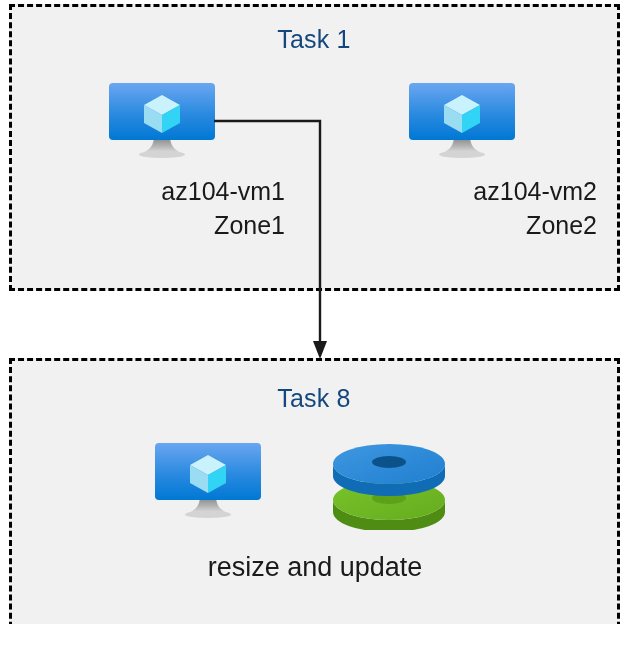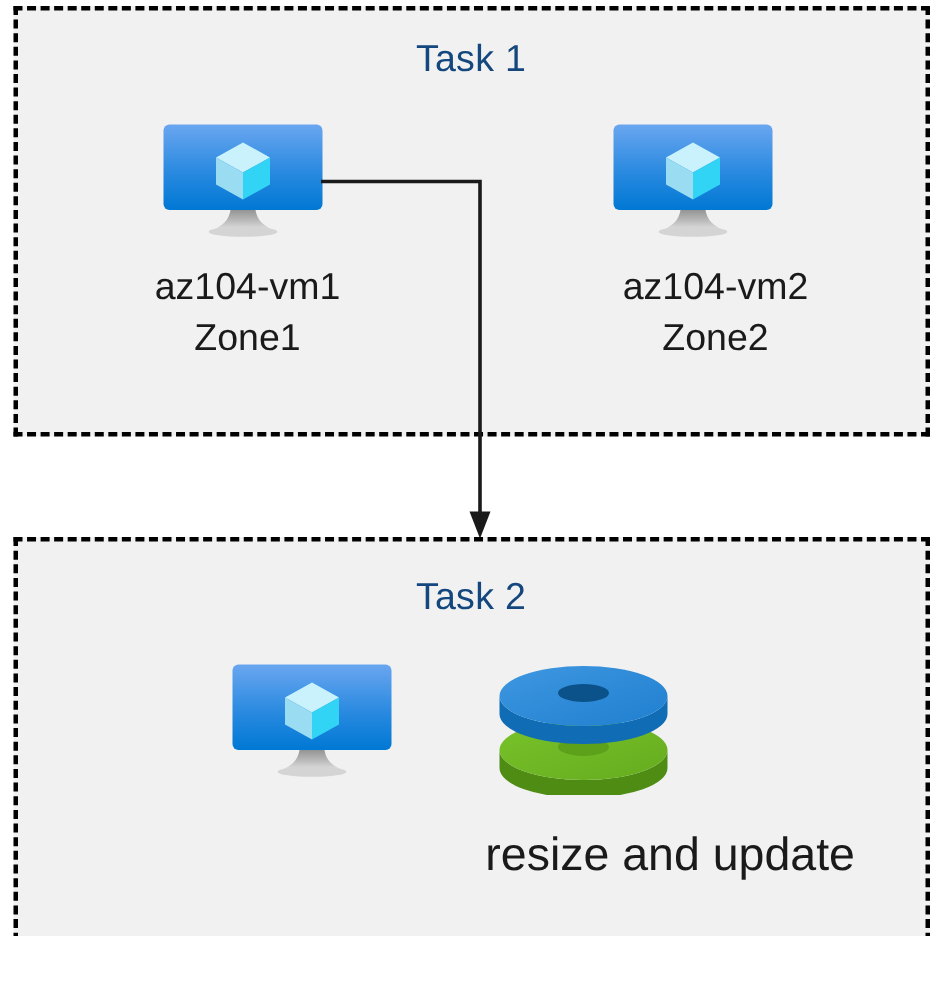--- a/index.html
+++ b/index.html
@@ -42,38 +42,38 @@
     letter-spacing: 0.2px;
     line-height: 1;
     user-select: none;
   }
   #task1-title { top: 27px; }
   #task2-title { top: 386px; }
 
   
   .node-label {
     position: absolute;
-    text-align: center;
+    text-align: right;
     color: #1a1a1a;
     font-size: 25px;
     font-family: "Liberation Sans", sans-serif;
     line-height: 1.35;
     white-space: pre-line;
     user-select: none;
   }
   #vm1-label { left: 45px;  top: 175px; width: 240px; }
   #vm2-label { left: 357px; top: 175px; width: 240px; }
   #task2-caption {
     position: absolute;
     left: 60px;
     top: 552px;
     width: 510px;
-    text-align: right;
+    text-align: center;
     color: #1a1a1a;
-    font-size: 31px;
+    font-size: 27px;
     font-family: "Liberation Sans", sans-serif;
     user-select: none;
   }
 
   
   .icon {
     position: absolute;
   }
   #vm1-icon { left: 106px; top: 80px; width: 112px; height: 90px; }
   #vm2-icon { left: 406px; top: 80px; width: 112px; height: 90px; }
@@ -144,21 +144,21 @@
   </div>
   <div class="node-label" id="vm2-label">az104-vm2
 Zone2</div>
 
   <svg id="connector" aria-hidden="true">
     <path d="M214 121 L320 121 L320 348" fill="none" stroke="#1a1a1a" stroke-width="2.4"></path>
     <polygon points="320,359 313,341 327,341" fill="#1a1a1a"></polygon>
   </svg>
 
   <div class="task-box" id="task2-box"></div>
-  <div class="task-title" id="task2-title">Task 2</div>
+  <div class="task-title" id="task2-title">Task 8</div>
 
   <div class="icon" id="vm3-icon">
     <svg viewBox="0 0 112 90" width="112" height="90" aria-hidden="true">
       <defs>
         <linearGradient id="scr3" x1="0" y1="0" x2="0" y2="1">
           <stop offset="0%" stop-color="#6aa6f0"></stop>
           <stop offset="55%" stop-color="#2a8ae0"></stop>
           <stop offset="100%" stop-color="#0078d4"></stop>
         </linearGradient>
         <linearGradient id="stand3" x1="0" y1="0" x2="0" y2="1">

